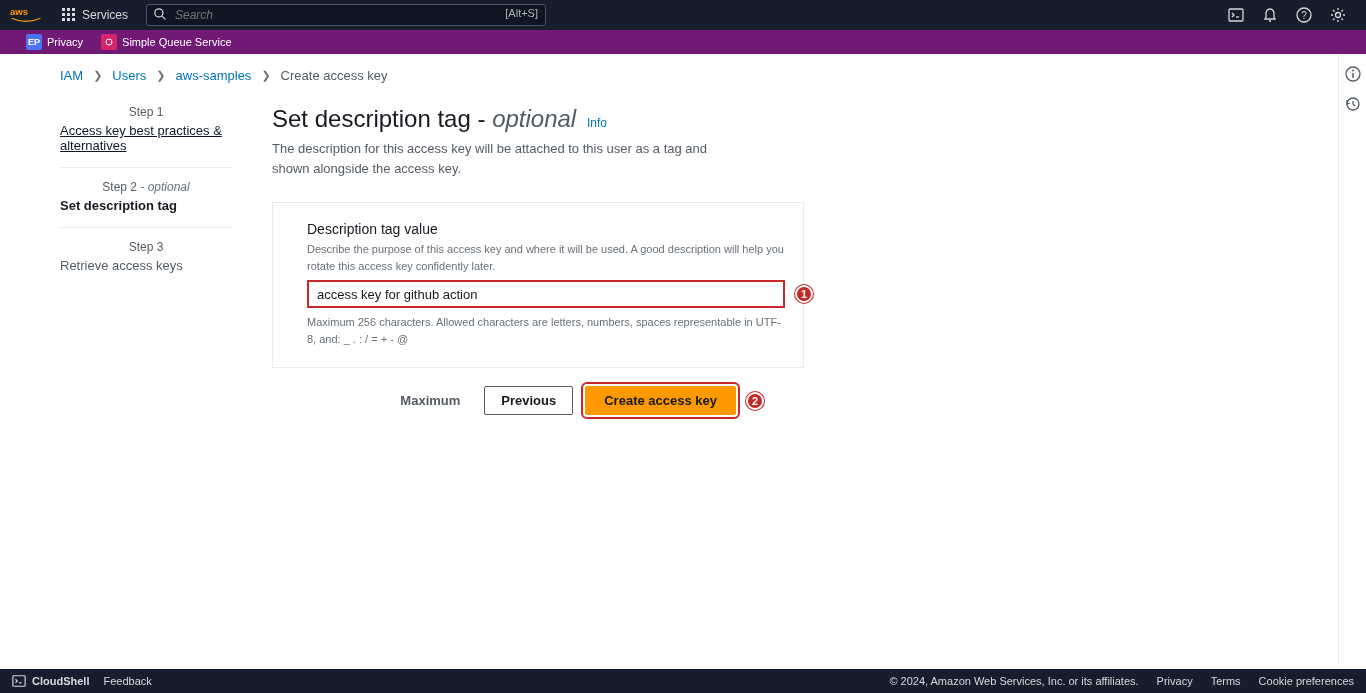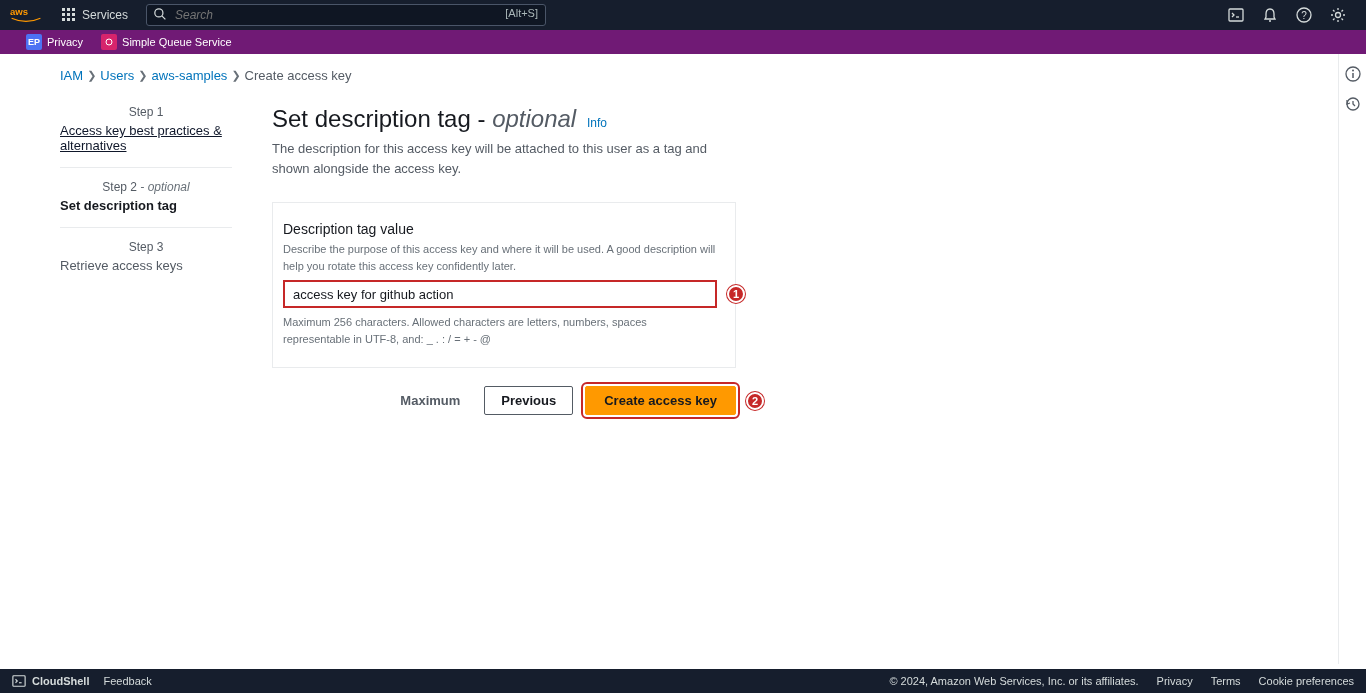--- a/index.html
+++ b/index.html
@@ -30,21 +30,21 @@
 
 
 .right-gutter { position: absolute; right: 0; top: 54px; width: 28px; height: 610px; border-left: 1px solid #e9ebed; display: flex; flex-direction: column; align-items: center; padding-top: 12px; gap: 14px; }
 .right-gutter .gicon { cursor: pointer; color: #545b64; }
 
 
 .main { position: absolute; left: 0; top: 54px; width: 1338px; height: 610px; background: #fff; display: flex; }
 .content { margin-left: 60px; padding-top: 14px; width: 1278px; }
 
 
-.breadcrumbs { font-size: 13px; display: flex; align-items: center; gap: 4px; margin-bottom: 22px; }
+.breadcrumbs { font-size: 13px; display: flex; align-items: center; gap: 10px; margin-bottom: 22px; }
 .breadcrumbs a { color: #0073bb; text-decoration: none; }
 .breadcrumbs .sep { color: #687078; font-size: 11px; }
 .breadcrumbs .current { color: #545b64; }
 
 
 .two-col { display: flex; gap: 40px; }
 
 
 .steps { width: 172px; font-size: 13px; }
 .step { padding: 0 0 14px 0; border-bottom: 1px solid #e9ebed; margin-bottom: 12px; }
@@ -56,21 +56,21 @@
 .step-title.plain { color: #545b64; }
 .step-opt { font-style: italic; color: #687078; }
 
 
 .panel { width: 470px; }
 .page-title { font-size: 24px; font-weight: 400; color: #16191f; margin-bottom: 6px; }
 .page-title .opt { font-style: italic; color: #545b64; }
 .page-title .info { font-size: 12px; color: #0073bb; font-weight: normal; margin-left: 4px; cursor: pointer; }
 .subtitle { font-size: 13px; color: #545b64; line-height: 1.5; margin-bottom: 24px; width: 460px; }
 
-.form-box { border: 1px solid #e9ebed; padding: 18px 18px 20px 10px; width: 464px; }
+.form-box { border: 1px solid #e9ebed; padding: 18px 18px 20px 34px; width: 532px; }
 .form-label { font-size: 14px; color: #16191f; margin-bottom: 4px; }
 .form-help { font-size: 11px; color: #687078; line-height: 1.5; margin-bottom: 6px; }
 .input-wrap { position: relative; }
 .text-input { width: 100%; height: 28px; border: 2px solid #c62828; padding: 0 8px; font-size: 13px; color: #16191f; outline: none; background: #fff; }
 .input-note { font-size: 11px; color: #687078; line-height: 1.5; margin-top: 6px; }
 
 
 .callout { position: absolute; width: 18px; height: 18px; border-radius: 50%; background: #c62828; color: #fff; font-size: 11px; font-weight: bold; display: flex; align-items: center; justify-content: center; border: 2px solid #fff; box-shadow: 0 0 0 1px #c62828; }
 
 

